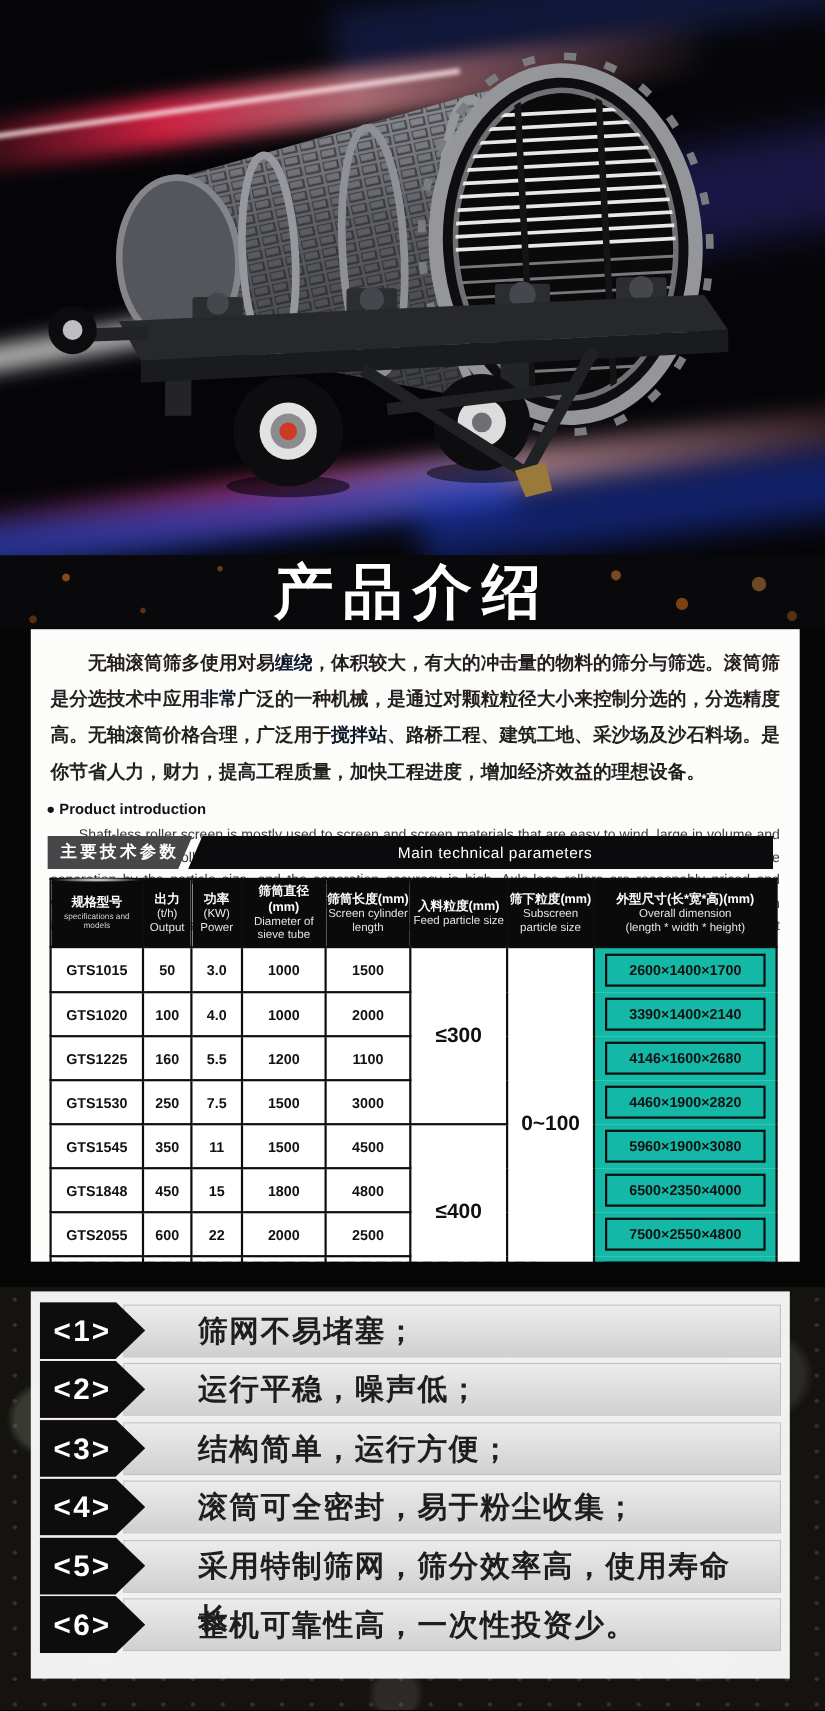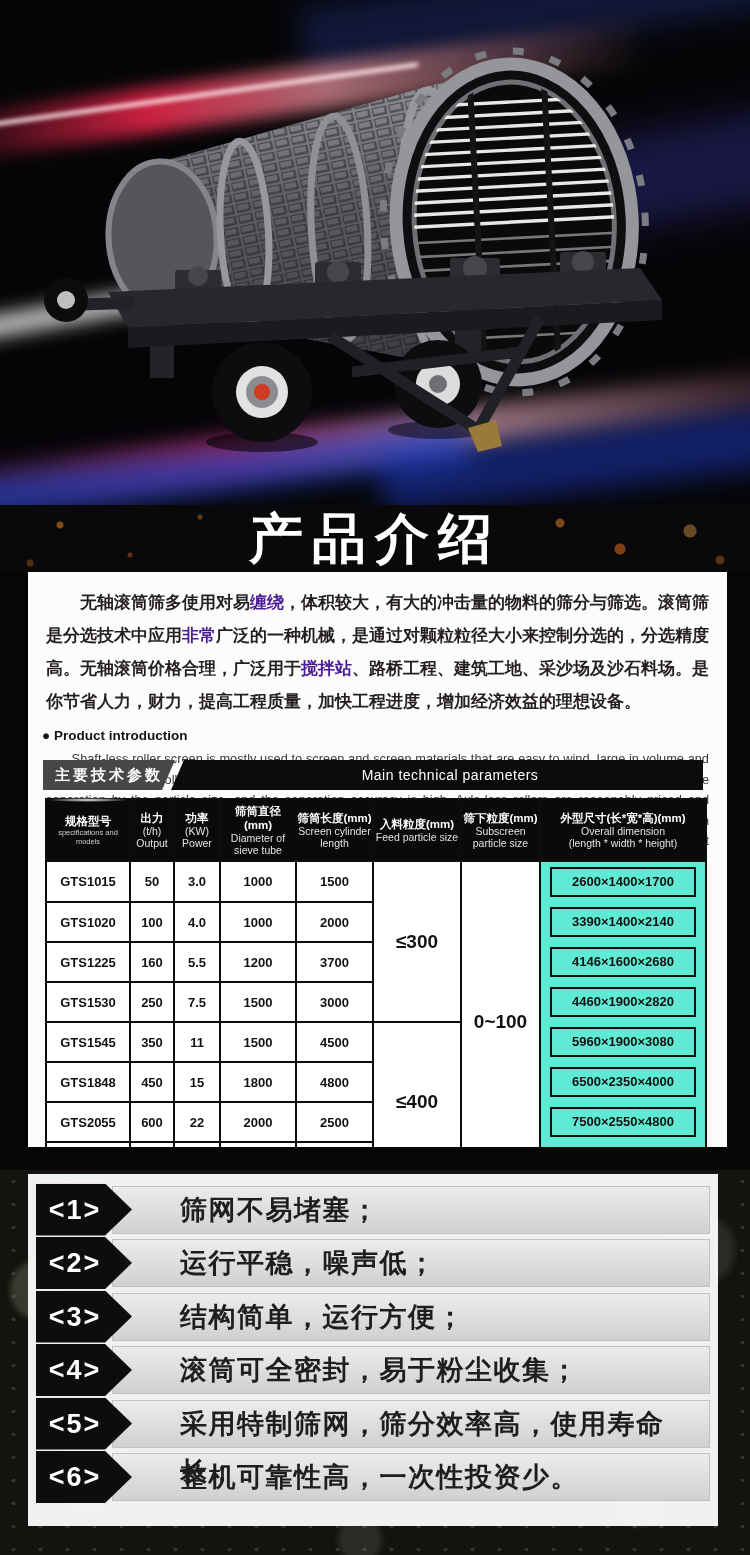--- a/index.html
+++ b/index.html
@@ -33,21 +33,21 @@
      radial-gradient(circle at 720px 55px,rgba(230,120,40,.35) 0 4px,transparent 5px),
      radial-gradient(circle at 30px 58px,rgba(255,130,30,.3) 0 3px,transparent 4px);}
   .page-title{position:absolute;left:0;top:2px;width:750px;text-align:center;color:#fff;
      font-size:54px;font-weight:900;letter-spacing:9px;line-height:62px;margin:0;
      text-shadow:0 0 2px rgba(0,0,0,.8);}
 
   
   .panel{position:absolute;left:28px;top:572px;width:699px;height:578px;background:#fcfcfb;}
   .cn-para{margin:14px 18px 0 18px;font-size:17px;line-height:33px;font-weight:600;
      color:#241f1f;text-align:justify;text-indent:2em;}
-  .cn-red{color:#4c1d95;}
+  .cn-red{color:#0f172a;}
   .bullet-line{margin:10px 18px 0 14px;font-size:13.5px;font-weight:700;color:#141414;}
   .en-para{margin:6px 18px 0 18px;font-size:12.8px;line-height:20.5px;color:#3a3a3a;
      text-align:justify;text-indent:2em;font-weight:500;}
 
   
   .banner{position:absolute;left:1px;top:188px;width:660px;height:30px;display:flex;padding-left:14px;}
   .banner-left{width:132px;background:#47474a;color:#fff;font-size:15px;font-weight:700;
      letter-spacing:3px;line-height:30px;text-align:center;
      clip-path:polygon(0 0,100% 0,calc(100% - 13px) 100%,0 100%);}
   .banner-right{flex:1;margin-left:-4px;background:#0b0b0d;color:#fff;font-size:14px;
@@ -59,21 +59,21 @@
   .spec-table th,.spec-table td{border:2px solid #0d0d0d;padding:0;text-align:center;}
   .thead-row th{background:#0a0a0b;color:#fff;height:60px;font-weight:400;position:relative;}
   .flare{position:absolute;left:0;top:-2px;width:100%;height:4px;
      background:radial-gradient(ellipse at 50% 50%,rgba(255,255,255,.95),rgba(255,255,255,0) 70%);}
   .h-cn{display:block;font-size:11.5px;font-weight:700;line-height:14px;}
   .h-sub{display:block;font-size:10.5px;line-height:12px;color:#e8e8e8;}
   .h-en{display:block;font-size:10.5px;line-height:12px;color:#e2e2e2;}
   .h-en-tiny{display:block;font-size:7.5px;line-height:9px;color:#cfcfcf;}
   .spec-table td{height:34px;background:#fff;font-size:13px;font-weight:700;color:#111;}
   td.merge{font-size:19px;}
-  td.dim{border-top:none;border-bottom:none;background:#5eead4;padding:3px 0;}
+  td.dim{border-top:none;border-bottom:none;background:#14b8a6;padding:3px 0;}
   .dim-box{border:2px solid #0d0d0d;margin:0 9px;line-height:26px;font-size:13px;font-weight:700;}
 
   .clipped-note{position:absolute;left:20px;top:575px;width:440px;height:7px;overflow:hidden;opacity:.75;
      background:repeating-linear-gradient(90deg,#4a443e 0 9px,transparent 9px 14px);}
 
   
   .divider{position:absolute;left:0;top:1147px;width:750px;height:23px;background:#060606;}
 
   
   .features{position:absolute;left:0;top:1170px;width:750px;height:385px;background:#151310;overflow:hidden;
@@ -296,21 +296,21 @@
         <td>2000</td>
         <td class="dim">
               <div class="dim-box">3390×1400×2140</div>
             </td>
       </tr>
       <tr>
         <td>GTS1225</td>
         <td>160</td>
         <td>5.5</td>
         <td>1200</td>
-        <td>3700</td>
+        <td>1100</td>
         <td class="dim">
               <div class="dim-box">4146×1600×2680</div>
             </td>
       </tr>
       <tr>
         <td>GTS1530</td>
         <td>250</td>
         <td>7.5</td>
         <td>1500</td>
         <td>3000</td>

